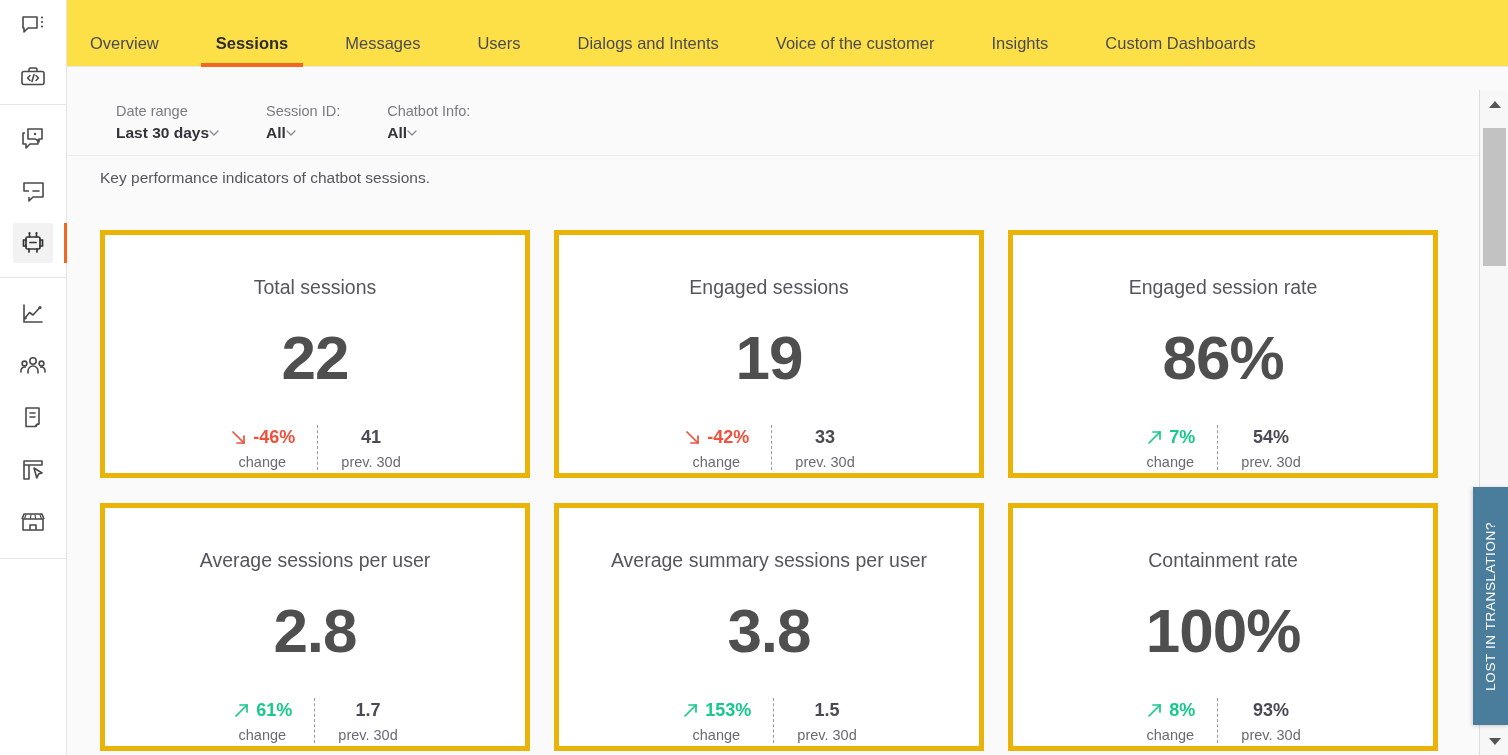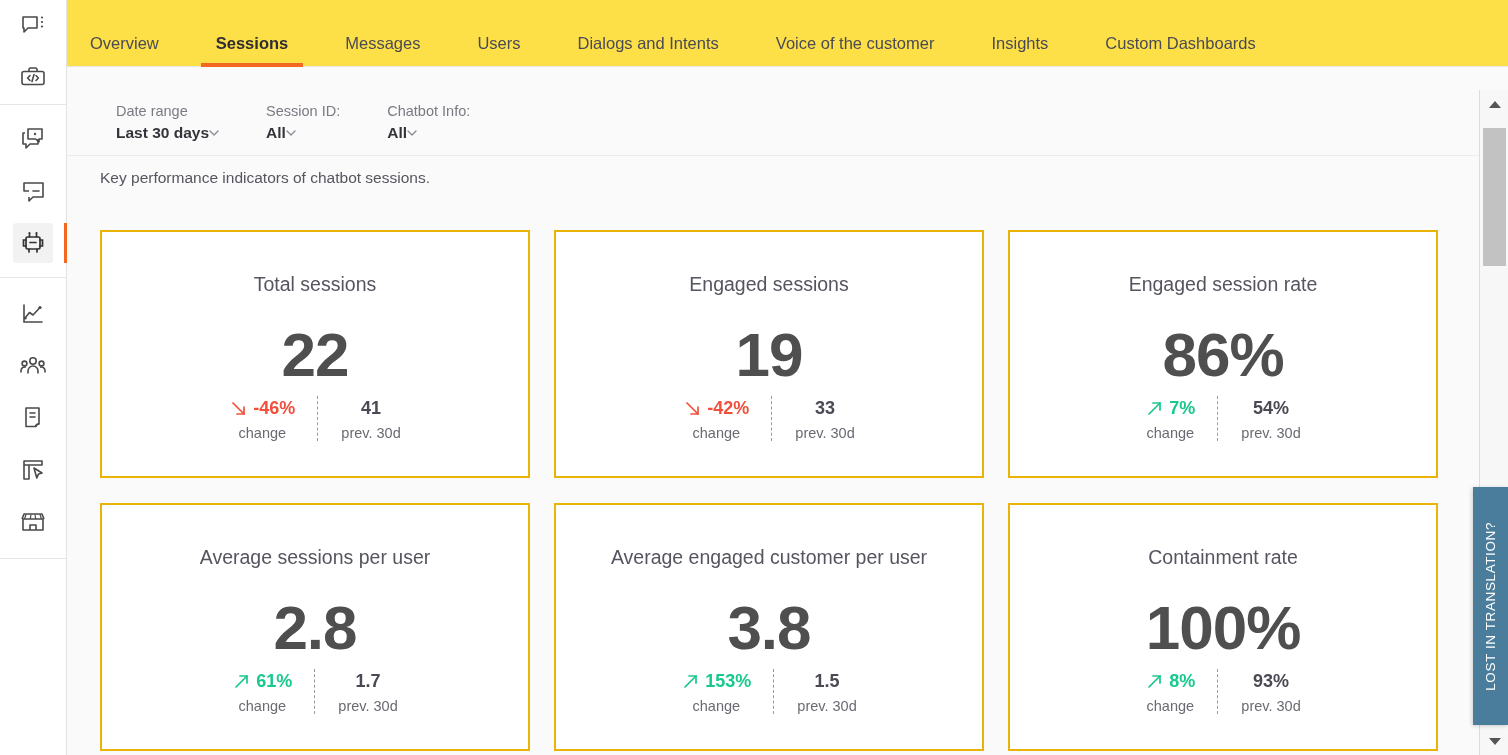--- a/index.html
+++ b/index.html
@@ -76,31 +76,31 @@
     font-size: 23px; font-weight: bold; color: #4a4a55; letter-spacing: .1px;
   }
   .section-sub { font-size: 15.5px; color: #55555f; margin-top: 16px; }
 
   .cards {
     position: absolute; left: 33px; top: 163px; right: 30px;
     display: flex; flex-wrap: wrap; gap: 25px 24px;
   }
   .card {
     width: 430px; height: 248px; background: #ffffff;
-    border: 2px solid #eab308;
+    border: 5px solid #eab308;
     display: flex; flex-direction: column; align-items: center;
     padding-top: 41px;
   }
   .card-title { font-size: 19.5px; color: #55555f; }
   .card-value {
     font-size: 62px; font-weight: bold; color: #4f4f4f;
     line-height: 1; margin-top: 28px; letter-spacing: -1px;
   }
   .card-foot {
-    display: flex; align-items: flex-start; margin-top: 10px;
+    display: flex; align-items: flex-start; margin-top: 36px;
   }
   .foot-col { display: flex; flex-direction: column; align-items: center; }
   .foot-col.left { padding-right: 22px; }
   .foot-col.right { padding-left: 23px; border-left: 1px dashed #9a9a9a; }
   .foot-top { display: flex; align-items: center; gap: 5px; height: 24px; }
   .foot-pct { font-size: 18px; font-weight: bold; }
   .foot-prev { font-size: 18px; font-weight: bold; color: #4a4a55; }
   .foot-label { font-size: 14.5px; color: #6a6a73; margin-top: 5px; }
   .up { color: #17c98c; }
   .down { color: #f0503c; }
@@ -376,21 +376,21 @@
               </div>
               <div class="foot-col right">
                 <div class="foot-top">
                   <span class="foot-prev">1.7</span>
                 </div>
                 <div class="foot-label">prev. 30d</div>
               </div>
             </div>
           </div>
           <div class="card">
-            <div class="card-title">Average engaged customer per user</div>
+            <div class="card-title">Average summary sessions per user</div>
             <div class="card-value">3.8</div>
             <div class="card-foot">
               <div class="foot-col left">
                 <div class="foot-top">
                   <svg width="19" height="19" viewBox="0 0 19 19" fill="none" stroke="#17c98c" stroke-width="1.7">
                     <path d="M4 15L15 4" stroke-linecap="round"></path>
                     <path d="M8 4h7v7" stroke-linecap="round" stroke-linejoin="round"></path>
                   </svg>
                   <span class="foot-pct up">153%</span>
                 </div>

